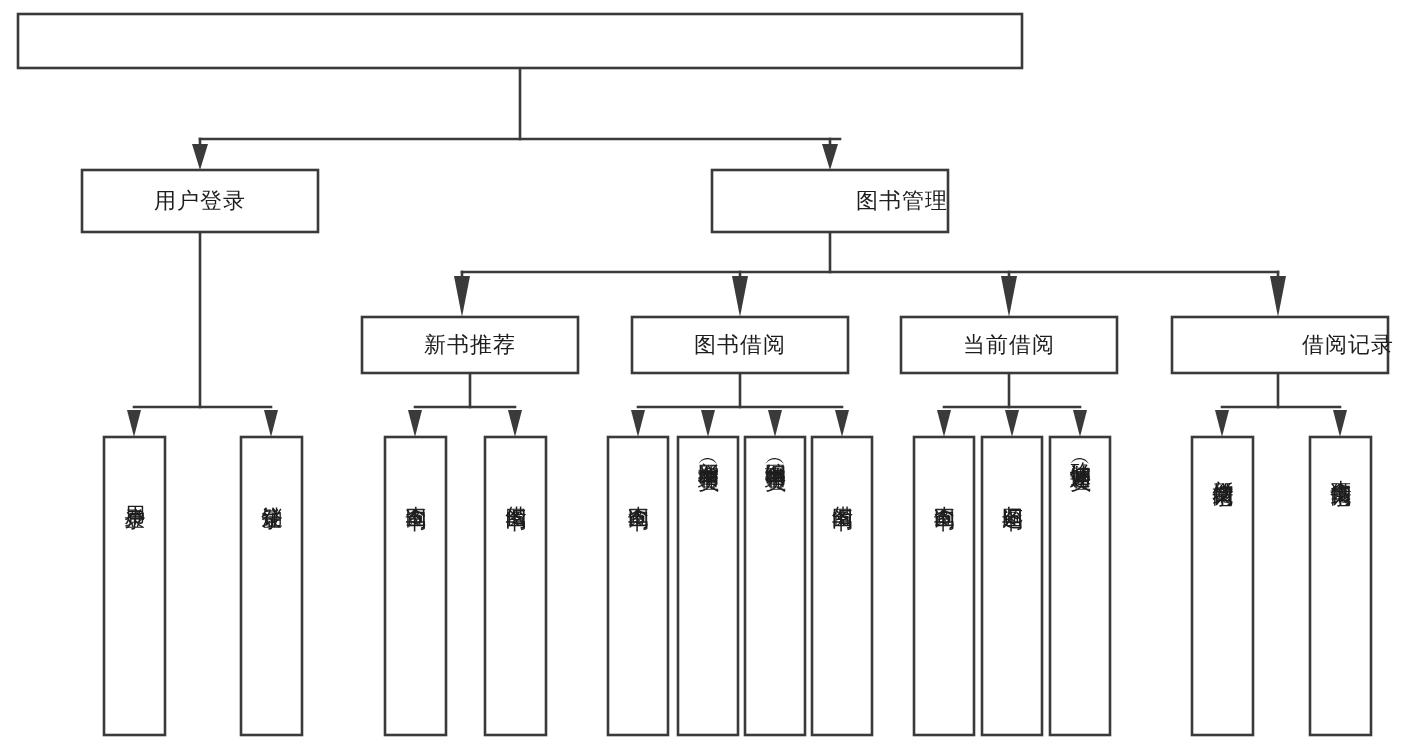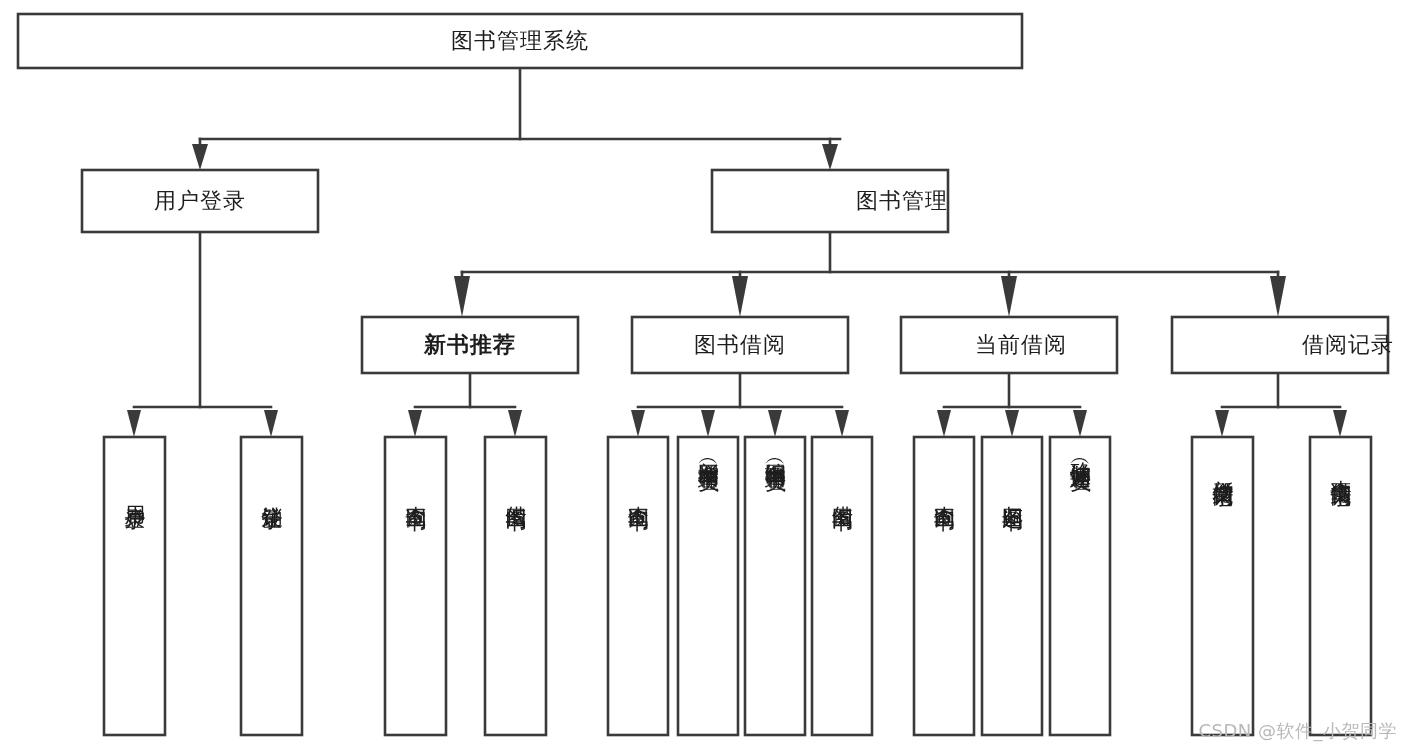--- a/index.html
+++ b/index.html
@@ -171,41 +171,38 @@
     <rect class="node-box" x="745" y="437" width="60" height="298"></rect>
     <rect class="node-box" x="812" y="437" width="60" height="298"></rect>
     <rect class="node-box" x="914" y="437" width="60" height="298"></rect>
     <rect class="node-box" x="982" y="437" width="60" height="298"></rect>
     <rect class="node-box" x="1050" y="437" width="60" height="298"></rect>
     <rect class="node-box" x="1192" y="437" width="61" height="298"></rect>
     <rect class="node-box" x="1310" y="437" width="61" height="298"></rect>
 
   </svg>
 
-  <div class="hlabel-wrap" style="left:18px; top:14px; width:1004px; height:54px;">
-    <span class="hlabel-text">图书管理系统</span>
-  </div>
 
   <div class="hlabel-wrap" style="left:82px; top:170px; width:236px; height:62px;">
     <span class="hlabel-text">用户登录</span>
   </div>
 
   <div class="hlabel-wrap" style="left:712px; top:170px; width:236px; height:62px;justify-content:flex-end;">
     <span class="hlabel-text">图书管理</span>
   </div>
 
-  <div class="hlabel-wrap" style="left:362px; top:317px; width:216px; height:56px;font-weight:bold;">
+  <div class="hlabel-wrap" style="left:362px; top:317px; width:216px; height:56px;">
     <span class="hlabel-text">新书推荐</span>
   </div>
 
   <div class="hlabel-wrap" style="left:632px; top:317px; width:216px; height:56px;align-items:center;">
     <span class="hlabel-text">图书借阅</span>
   </div>
 
-  <div class="hlabel-wrap" style="left:901px; top:317px; width:216px; height:56px;padding-left:12px;">
+  <div class="hlabel-wrap" style="left:901px; top:317px; width:216px; height:56px;">
     <span class="hlabel-text">当前借阅</span>
   </div>
 
   <div class="hlabel-wrap" style="left:1240px; top:317px; width:216px; height:56px;">
     <span class="hlabel-text">借阅记录</span>
   </div>
 
   <div class="vlabel-wrap" style="left:104px; top:437px; width:61px; height:298px; padding-top:52px;">
     <span class="vlabel-text">用户登录</span>
   </div>
@@ -251,15 +248,14 @@
   </div>
 
   <div class="vlabel-wrap" style="left:1192px; top:437px; width:61px; height:298px; padding-top:26px;">
     <span class="vlabel-text">新增借阅记录</span>
   </div>
 
   <div class="vlabel-wrap" style="left:1310px; top:437px; width:61px; height:298px; padding-top:26px;">
     <span class="vlabel-text">查询借阅记录</span>
   </div>
 
-  <div id="watermark">CSDN @软件_小贺同学</div>
 
 </div>
 
 </body></html>

